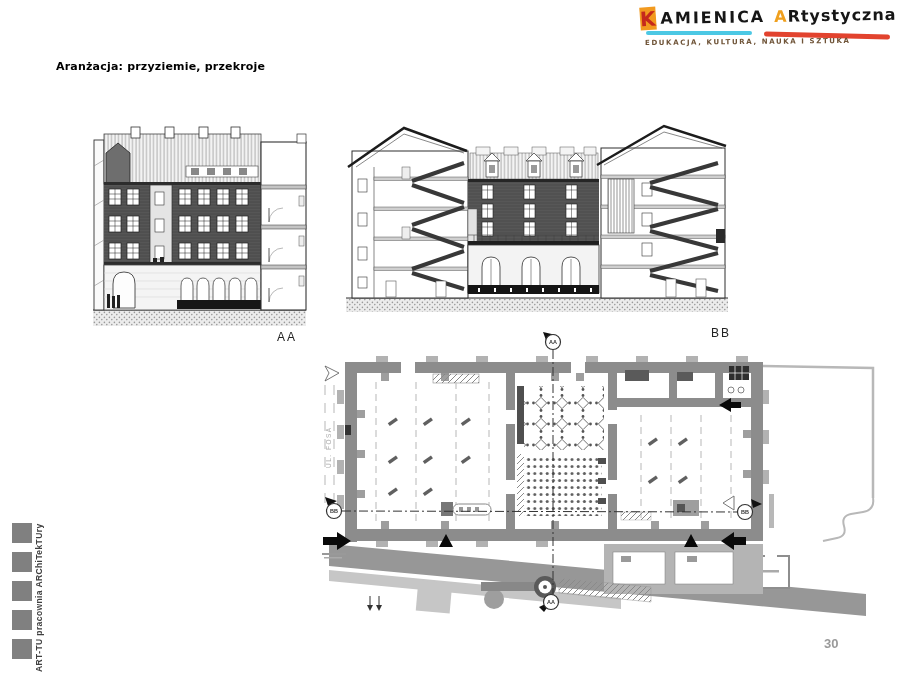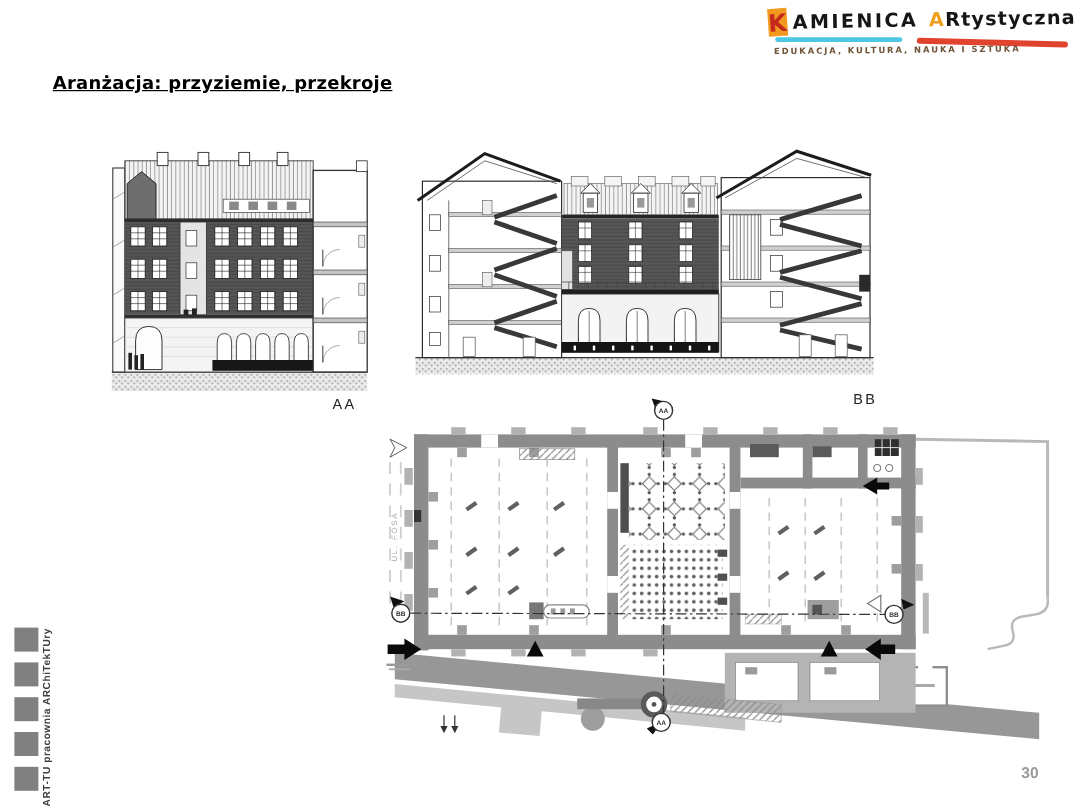--- a/index.html
+++ b/index.html
@@ -19,39 +19,39 @@
            color:#161616; letter-spacing:1px; margin-left:4px; }
   .word2 .a2 { color:#f0a01e; }
   .ul-cyan { left:6px; top:26px; width:106px; height:4px; background:#4cc8e4; border-radius:2px; }
   .ul-red  { left:124px; top:28px; width:126px; height:4.5px; background:#e2432e;
              border-radius:3px; transform:rotate(1.5deg); }
   .logo-sub { left:5px; top:33px; font-size:7px; font-weight:bold; letter-spacing:1.6px;
               color:#6f5438; white-space:nowrap; transform:rotate(-0.6deg);
               font-family:"DejaVu Sans",sans-serif; }
 
   
-  .title { left:44px; top:60px; font-size:15px; font-weight:bold; color:#000;
-           font-family:"DejaVu Sans",sans-serif; letter-spacing:0.2px;text-decoration:underline; }
+  .title { left:56px; top:60px; font-size:11px; font-weight:bold; color:#000;
+           font-family:"DejaVu Sans",sans-serif; letter-spacing:0.2px; }
 
   
   .draw-aa { left:93px;  top:126px; width:220px; height:206px; }
   .draw-bb { left:346px; top:121px; width:385px; height:201px; }
   .draw-plan { left:321px; top:330px; width:565px; height:302px; }
   .lbl { font-size:12px; color:#222; letter-spacing:2px; text-align:center; }
   .lbl-aa { left:270px; top:330px; width:34px; }
   .lbl-bb { left:704px; top:326px; width:34px; }
 
   
   .sq { left:12px; width:20px; height:20px; background:#808080; }
   .side-label { left:34px; top:512px; height:160px; font-size:8.5px; font-weight:bold;
                 color:#404040; writing-mode:vertical-rl; transform:rotate(180deg);
                 white-space:nowrap; letter-spacing:0.4px; }
 
   
-  .pageno { left:851px; top:636px; font-size:13px; font-weight:bold; color:#9a9a9a; }
+  .pageno { left:824px; top:636px; font-size:13px; font-weight:bold; color:#9a9a9a; }
 
   svg { display:block; }
 </style>
 </head>
 <body>
 
 <div class="slide">
 
   <div class="abs logo">
     <div class="logo-row">

